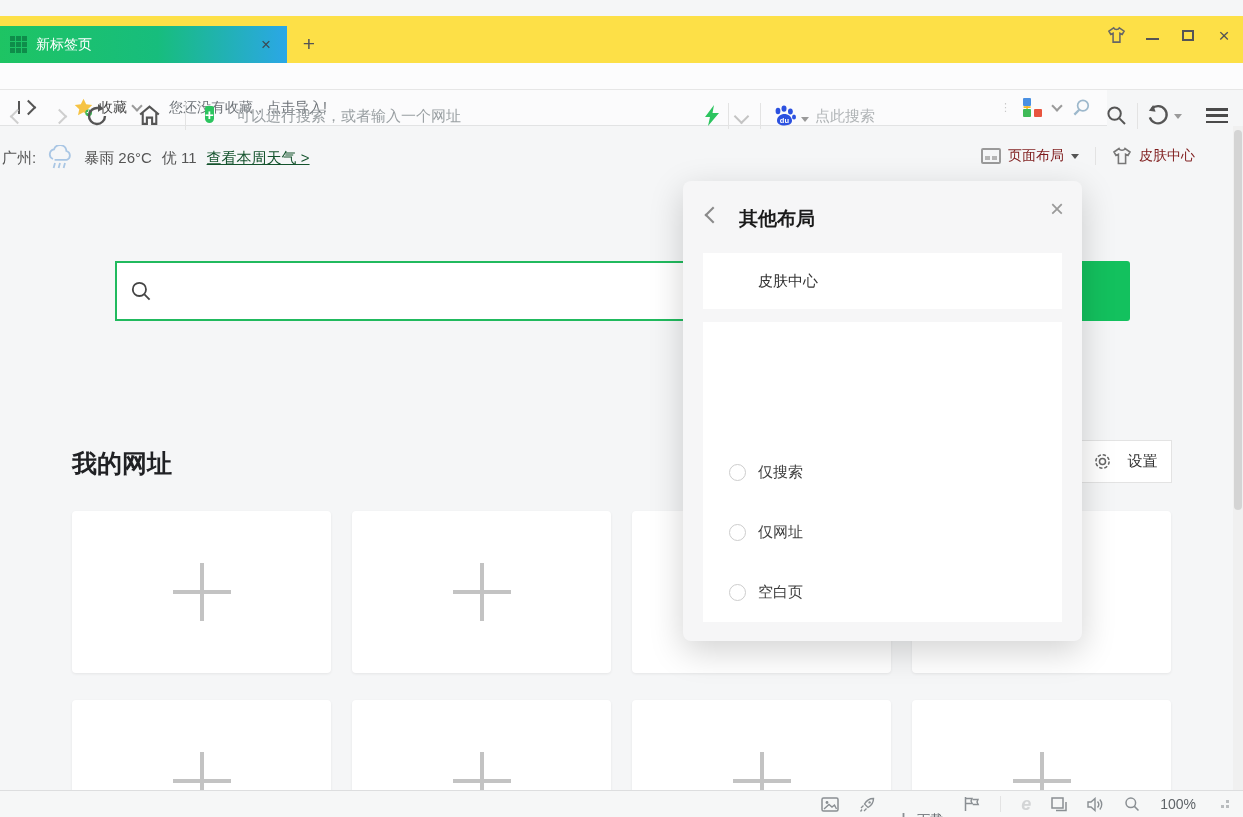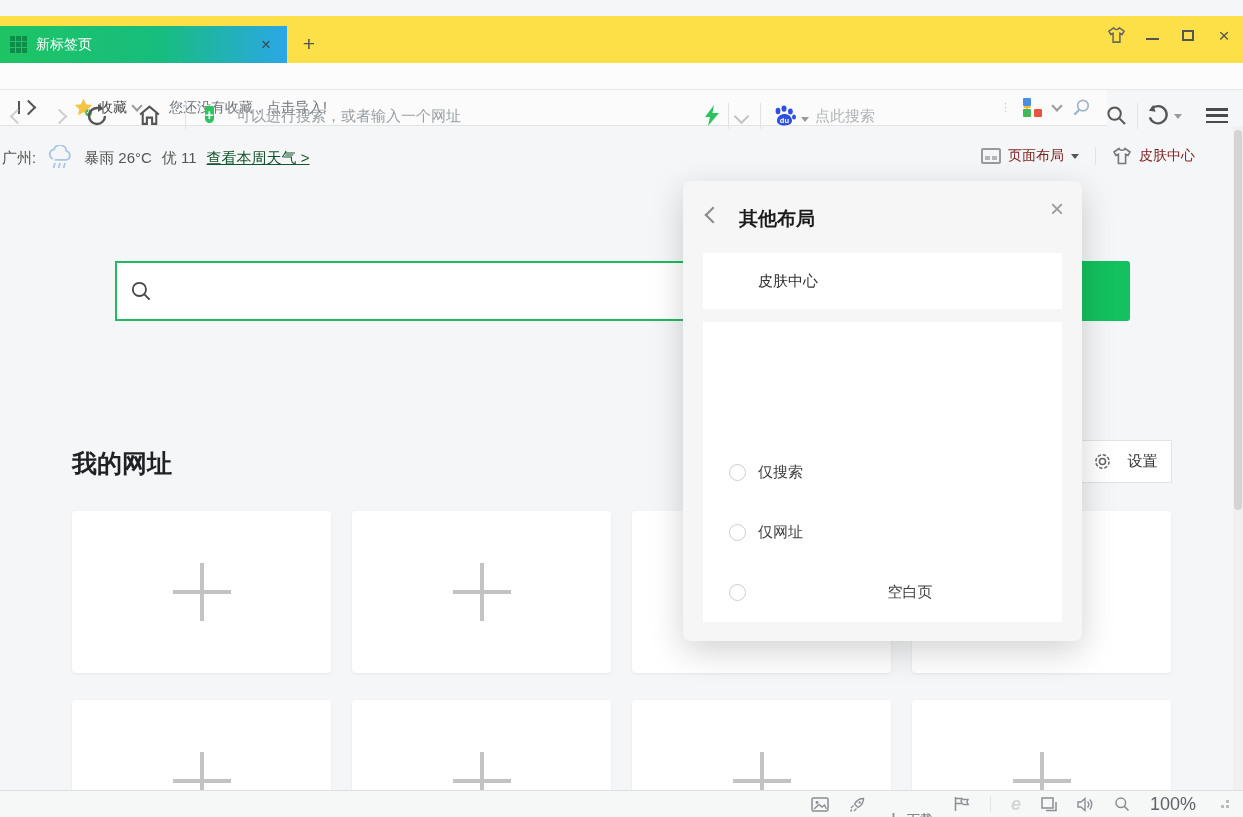--- a/index.html
+++ b/index.html
@@ -334,21 +334,21 @@
             <i class="radio-empty"></i>
           </span>
         <span class="opt-label">仅搜索</span>
       </div>
       <div class="opt-row" style="top:180px;text-align:center;">
         <span class="opt-icon">
             <i class="radio-empty"></i>
           </span>
         <span class="opt-label">仅网址</span>
       </div>
-      <div class="opt-row" style="top:240px;justify-content:center;">
+      <div class="opt-row" style="top:240px;">
         <span class="opt-icon">
             <i class="radio-empty"></i>
           </span>
         <span class="opt-label">空白页</span>
       </div>
     </div>
   </div>
 
   <div class="abs statusbar">
     <span class="sb-ic">
@@ -392,21 +392,21 @@
           <polygon points="1,5 4,5 8,1.5 8,13.5 4,10 1,10" fill="none" stroke="#8a8f93" stroke-width="1.4"></polygon>
           <path d="M10.5 4.5 A4.5 4.5 0 0 1 10.5 10.5 M12.8 2.5 A7.5 7.5 0 0 1 12.8 12.5" fill="none" stroke="#8a8f93" stroke-width="1.4"></path>
         </svg>
     </span>
     <span class="sb-ic">
       <svg width="16" height="16" viewBox="0 0 16 16">
           <circle cx="6.8" cy="6.8" r="4.8" fill="none" stroke="#8a8f93" stroke-width="1.5"></circle>
           <line x1="10.4" y1="10.4" x2="14.5" y2="14.5" stroke="#8a8f93" stroke-width="1.5"></line>
         </svg>
     </span>
-    <span class="sb-text" style="font-size:18px;">100%</span>
+    <span class="sb-text" style="font-size:14px;">100%</span>
     <span class="grip">
         <i style="grid-column:3;grid-row:1;"></i>
         <i style="grid-column:2;grid-row:2;"></i>
         <i style="grid-column:3;grid-row:2;"></i>
       </span>
   </div>
 
 </div>
 
 </body></html>

